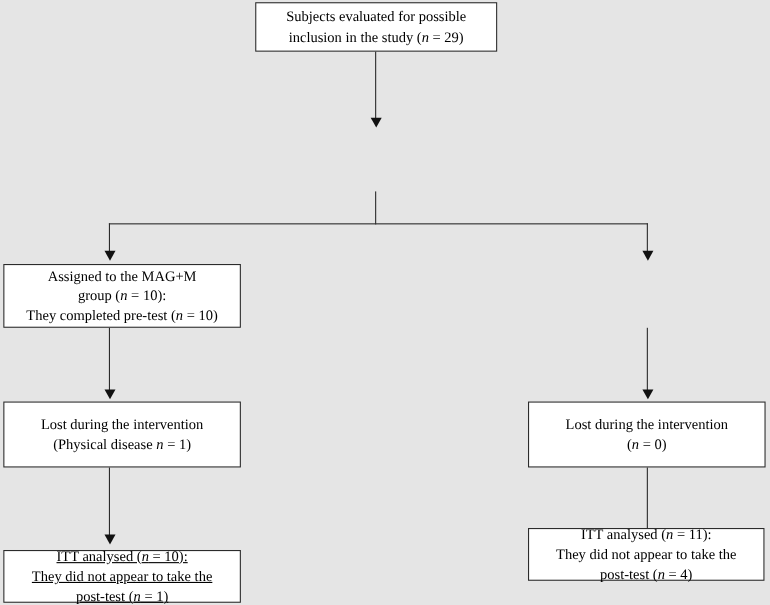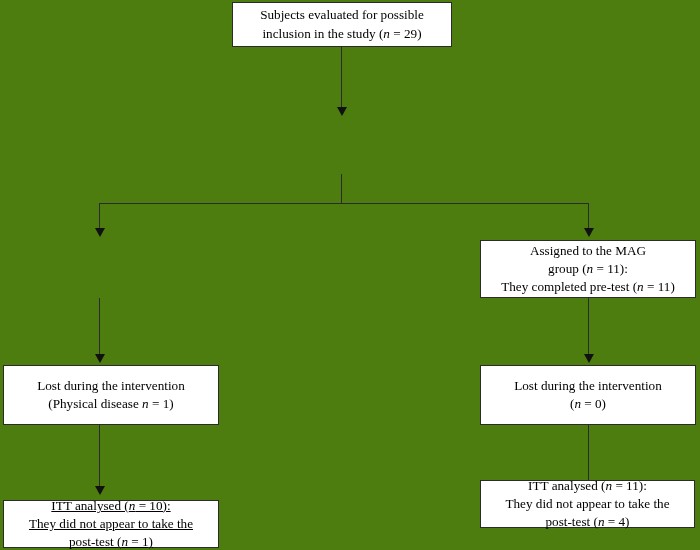--- a/index.html
+++ b/index.html
@@ -9,21 +9,21 @@
     background: #ffffff;
   }
   body {
     font-family: "Liberation Serif", "DejaVu Serif", serif;
     color: #000000;
   }
   #flow-root {
     position: relative;
     width: 700px;
     height: 550px;
-    background: #4d7c0f;
+    background: #e5e5e5;
     overflow: hidden;
   }
   .node {
     position: absolute;
     box-sizing: border-box;
     border: 1px solid #2b2b2b;
     background: #ffffff;
     display: flex;
     align-items: center;
     justify-content: center;
@@ -71,24 +71,24 @@
   <div class="arrowhead" style="left:337px; top:107px;"></div>
 
 
   <div class="vline" style="left:341px; top:174px; height:30px;"></div>
   <div class="hline" style="left:99px; top:203px; width:490px;"></div>
   <div class="vline" style="left:99px; top:203px; height:27px;"></div>
   <div class="arrowhead" style="left:95px; top:228px;"></div>
   <div class="vline" style="left:588px; top:203px; height:27px;"></div>
   <div class="arrowhead" style="left:584px; top:228px;"></div>
 
+  <div class="node" style="left:3px; top:240px; width:216px; height:58px;">
+    <span class="node-text">Assigned to the MAG+M<br>group (<span class="ital">n</span> = 10):<br>They completed pre-test (<span class="ital">n</span> = 10)</span>
+  </div>
 
-  <div class="node" style="left:480px; top:240px; width:216px; height:58px;">
-    <span class="node-text">Assigned to the MAG<br>group (<span class="ital">n</span> = 11):<br>They completed pre-test (<span class="ital">n</span> = 11)</span>
-  </div>
 
   <div class="vline" style="left:99px; top:298px; height:58px;"></div>
   <div class="arrowhead" style="left:95px; top:354px;"></div>
 
   <div class="vline" style="left:588px; top:298px; height:58px;"></div>
   <div class="arrowhead" style="left:584px; top:354px;"></div>
 
   <div class="node" style="left:3px; top:365px; width:216px; height:60px;">
     <span class="node-text">Lost during the intervention<br>(Physical disease <span class="ital">n</span> = 1)</span>
   </div>

